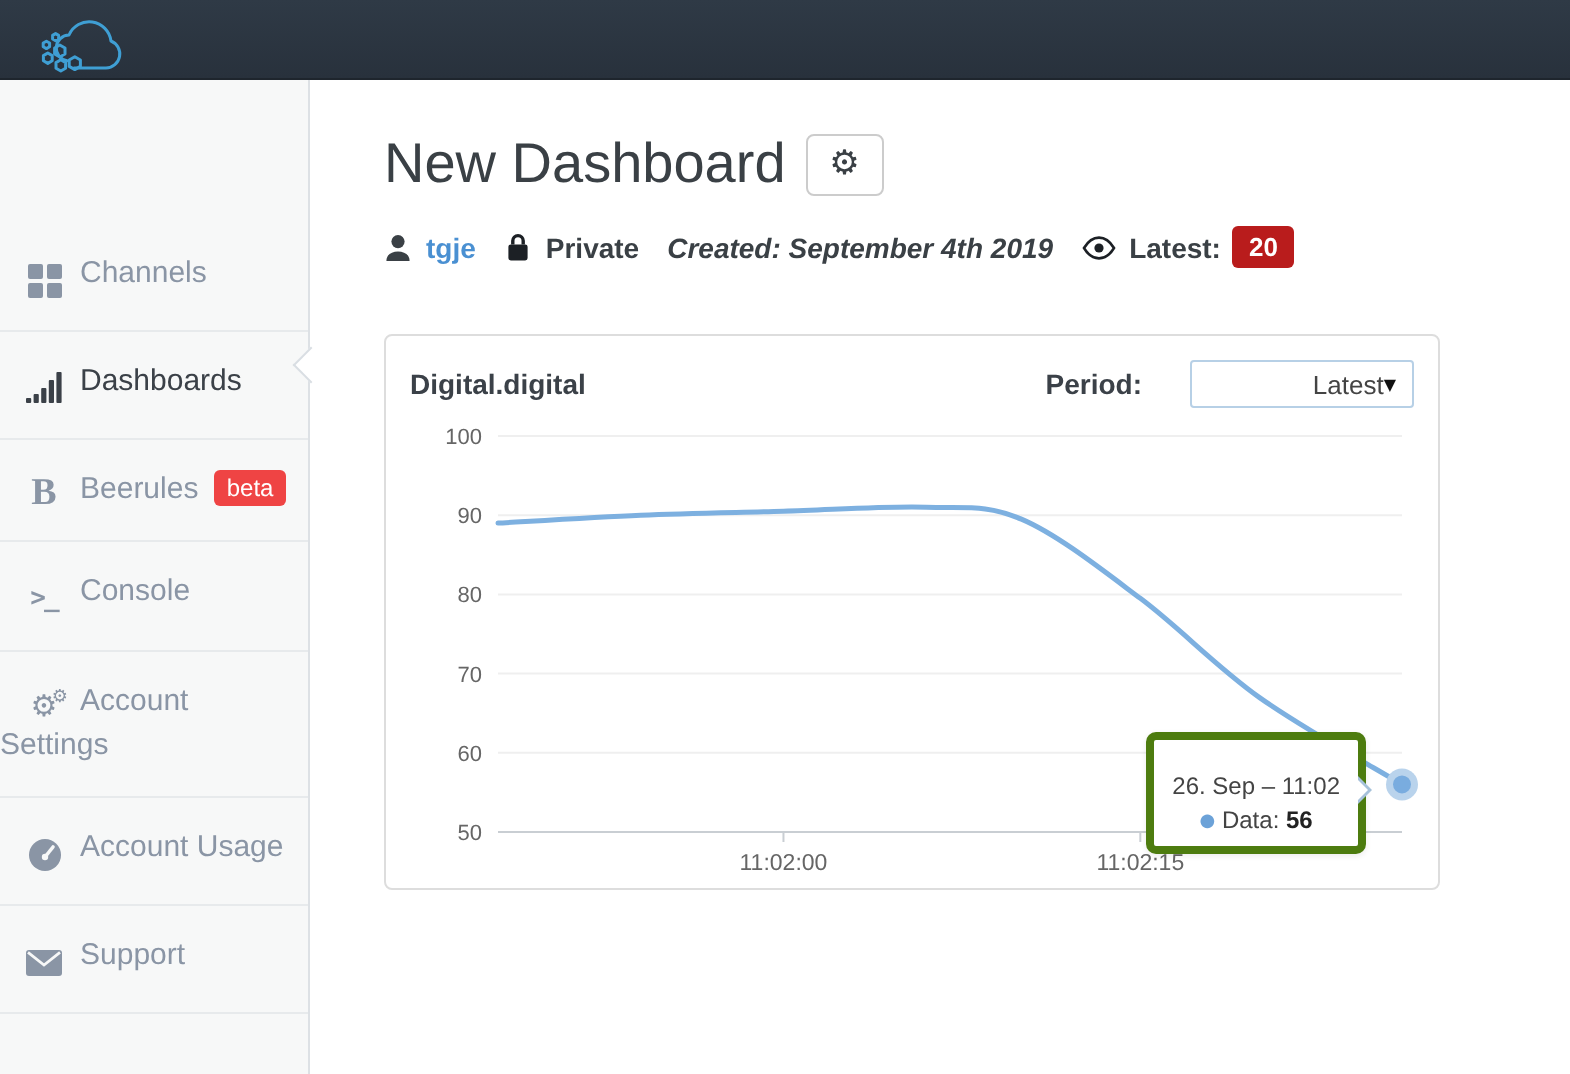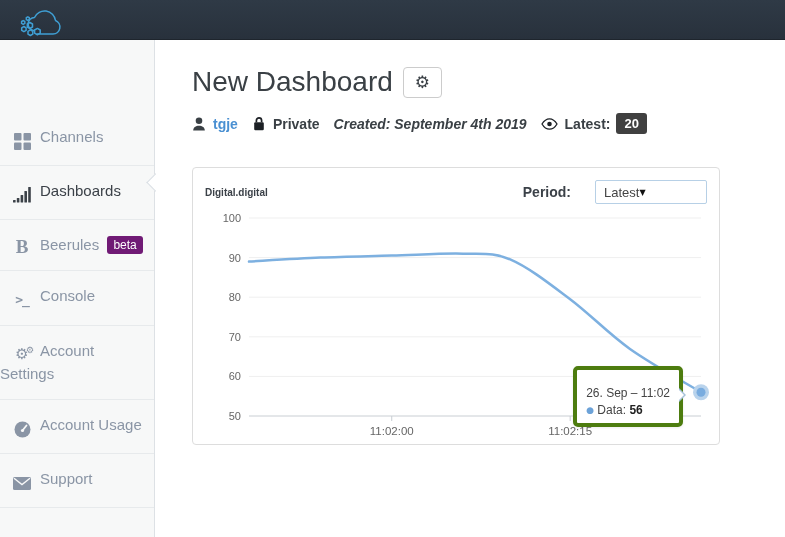--- a/index.html
+++ b/index.html
@@ -31,21 +31,21 @@
     display:inline-block; width:20px; margin:0 8px 0 12px;
     text-align:center; vertical-align:-3px;
   }
   .icn svg { display:inline-block; vertical-align:middle; }
   .icn-b { font-family:"Liberation Serif", serif; font-weight:700; font-size:19px; line-height:16px; }
   .icn-term { font-family:"DejaVu Sans Mono", monospace; font-weight:700; font-size:13px; letter-spacing:-1px; }
   .icn-gears { position:relative; font-family:"DejaVu Sans", sans-serif; }
   .gear-big { font-size:15px; }
   .gear-small { font-size:9px; position:absolute; right:-2px; top:-4px; }
   .beta-badge {
-    display:inline-block; background:#701a75; color:#fff;
+    display:inline-block; background:#ef4444; color:#fff;
     font-size:12px; line-height:12px; padding:3px 6px; border-radius:3px;
     margin-left:4px; vertical-align:1px;
   }
   .active-notch {
     position:absolute; left:149px; top:176px; width:13px; height:13px;
     background:#fff; border-left:1px solid #d9dee3; border-bottom:1px solid #d9dee3;
     transform:rotate(45deg); z-index:5;
   }
   
   .content { position:absolute; left:168px; top:40px; width:629px; height:497px; background:#fff; }
@@ -57,46 +57,46 @@
     display:flex; align-items:center; justify-content:center; padding:0;
   }
   .meta-row {
     display:flex; align-items:center; gap:14px;
     margin:15px 0 0 24px; font-size:14px; font-weight:700; color:#3a4045;
   }
   .meta-item { display:flex; align-items:center; gap:7px; }
   .owner-link { color:#4a90d2; text-decoration:none; font-weight:700; cursor:pointer; }
   .created { font-style:italic;justify-content:center; }
   .views-badge {
-    background:#404040; color:#fff; font-weight:700; font-size:13px;
+    background:#b91c1c; color:#fff; font-weight:700; font-size:13px;
     padding:3px 8px; border-radius:3px; margin-left:-1px;
   }
   
   .card {
     position:absolute; left:24px; top:127px; width:528px; height:278px;
     border:1px solid #ddd; border-radius:4px; background:#fff; padding:12px;
   }
   .card-head { display:flex; align-items:center; justify-content:space-between; height:24px; }
-  .card-title { font-size:10px; font-weight:700; color:#3b4148; }
+  .card-title { font-size:14px; font-weight:700; color:#3b4148; }
   .period { display:flex; align-items:center; gap:24px; font-size:14px; font-weight:700; color:#3b4148; }
   .select {
     width:112px; height:24px; background:#fff; border:1px solid #b7d0e6; border-radius:2px;
-    display:flex; align-items:center; justify-content:flex-start; padding:0 8px;
+    display:flex; align-items:center; justify-content:flex-end; padding:0 8px;
     font-size:13px; font-weight:400; color:#444; cursor:pointer;
   }
   .select .arrow { font-size:8px; color:#111; font-family:"DejaVu Sans", sans-serif; }
   .chart-wrap { position:relative; margin-top:4px; }
   
   .tooltip {
     position:absolute; right:24px; top:158px;
     background:#fff; border:4px solid #4d7c0f; border-radius:5px;
     padding:16px 9px 6px 9px; font-size:12px; color:#444;
     box-shadow:0 1px 3px rgba(0,0,0,0.08); white-space:nowrap;
   }
-  .tooltip .row2 { margin-top:3px; }
+  .tooltip .row2 { margin-top:3px;text-align:center; }
   .bullet { color:#6ca2d8; font-size:9px; vertical-align:1px; font-family:"DejaVu Sans", sans-serif; }
   .tt-val { font-weight:700; color:#222; }
   .tt-arrow {
     position:absolute; right:-7px; top:18px; width:0; height:0;
     border-top:7px solid transparent; border-bottom:7px solid transparent;
     border-left:7px solid #a6c1da;
   }
   .tt-arrow-inner {
     position:absolute; right:-5px; top:20px; width:0; height:0;
     border-top:5px solid transparent; border-bottom:5px solid transparent;

